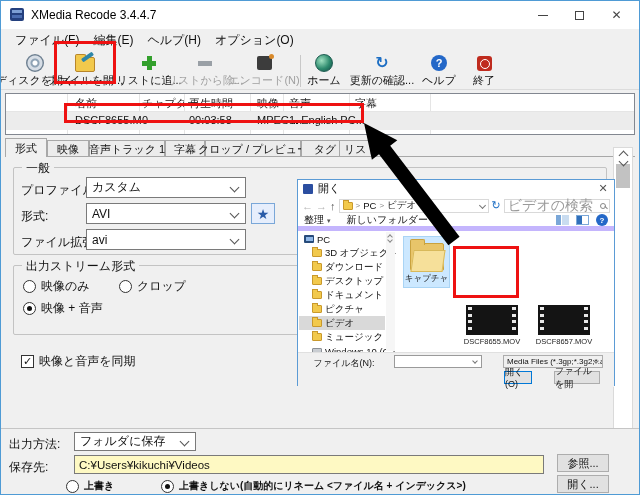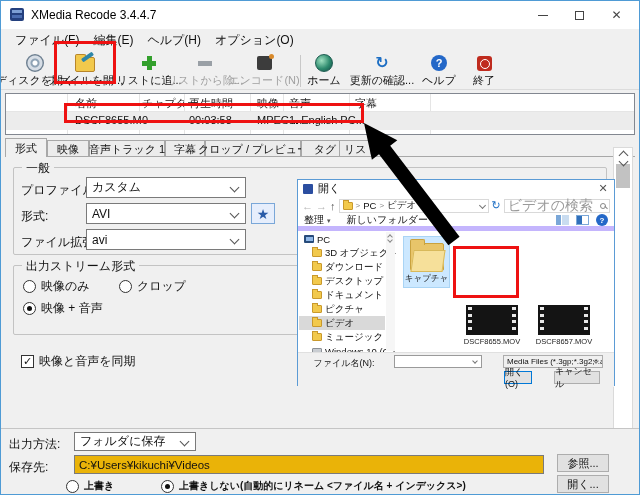--- a/index.html
+++ b/index.html
@@ -152,21 +152,21 @@
   .dlg-btn { position:absolute; top:18px; height:13px; background:#e1e1e1; border:1px solid #adadad; font-size:9px;
           display:flex; align-items:center; justify-content:center; }
   .dlg-btn.default { border-color:#0078d7; }
   .btn-open { left:206px; width:28px; }
   .btn-cancel { left:256px; width:46px; }
 
   
   .bottombar { position:absolute; left:0; top:427px; width:638px; height:66px; border-top:1px solid #c5c5c5; background:#f0f0f0; }
   .btn { position:absolute; height:18px; background:#e1e1e1; border:1px solid #adadad; font-size:11px;
          display:flex; align-items:center; justify-content:center; }
-  .dest-input { position:absolute; left:73px; top:26px; width:470px; height:19px; background:#eab308; border:1px solid #7a7a7a;
+  .dest-input { position:absolute; left:73px; top:26px; width:470px; height:19px; background:#fef9c3; border:1px solid #7a7a7a;
          font-size:11.5px; display:flex; align-items:center; padding:0 4px; }
 
   
   .red-box { position:absolute; border:3px solid #ee1111; z-index:9; pointer-events:none; }
   #arrow-svg { position:absolute; left:0; top:0; width:640px; height:495px; z-index:8; pointer-events:none; }
   .small { font-size:10px;font-weight:bold; }
 </style>
 </head>
 <body>
 
@@ -458,21 +458,21 @@
           <span class="chev"></span>
         </span>
       <span class="filter-combo">
         <span>Media Files (*.3gp;*.3g2;*.avi)</span>
         <span class="chev"></span>
       </span>
       <div class="dlg-btn default btn-open">
         <span>開く(O)</span>
       </div>
       <div class="dlg-btn btn-cancel">
-        <span>キャンセル</span>
+        <span>ファイルを開</span>
       </div>
     </div>
   </div>
 
   <svg id="arrow-svg" viewBox="0 0 640 495">
     <polygon points="363,122 396.3,139.3 389.2,144.8 458.6,235.8 447.4,244.2 378,153.2 370.9,158.7" fill="#000"></polygon>
   </svg>
 
   <div class="red-box" style="left:53px;top:40px;width:62px;height:43px"></div>
   <div class="red-box" style="left:63px;top:102px;width:300px;height:20px"></div>

